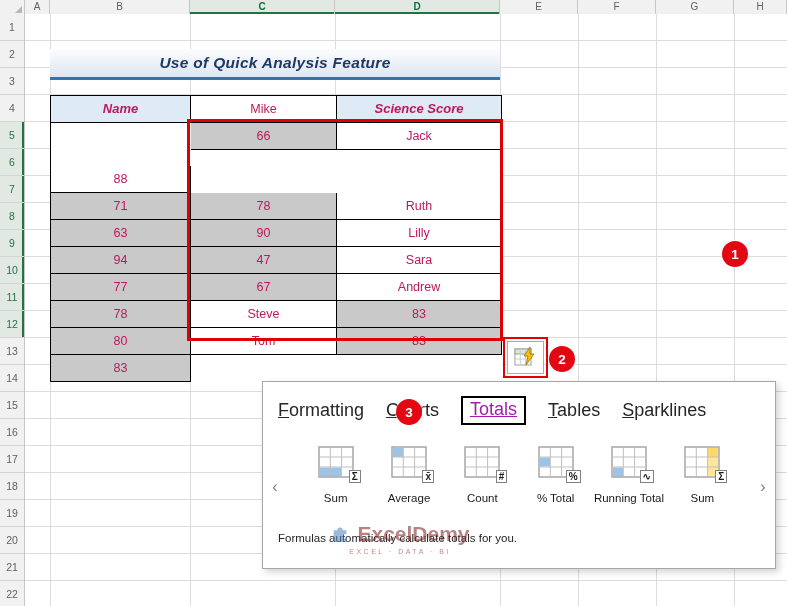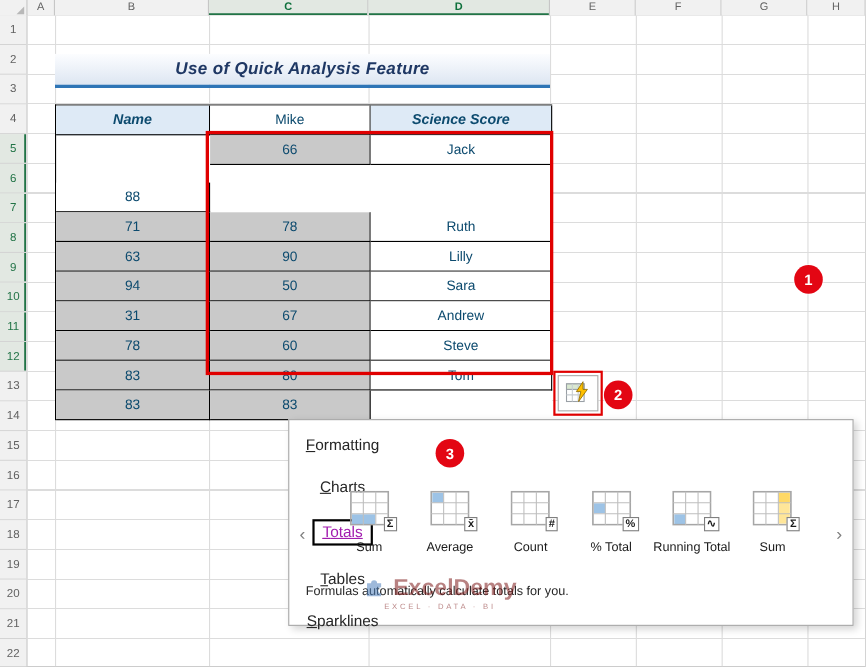--- a/index.html
+++ b/index.html
@@ -17,37 +17,37 @@
   .rn.sel { color: #217346; background: #E2E8E2; box-shadow: inset -2px 0 0 #217346; }
 
   .hgrid { position: absolute; left: 25px; top: 14px; right: 0; bottom: 0; background-image: repeating-linear-gradient(to bottom, transparent 0px 26px, #DCDCDC 26px 27px); z-index: 0; }
   .vline { position: absolute; top: 14px; bottom: 0; width: 1px; background: #DCDCDC; z-index: 0; }
 
   
   .title-box { position: absolute; left: 50px; top: 49px; width: 450px; height: 31px; z-index: 2; background: linear-gradient(#FCFDFF, #DDE6F2); border-bottom: 3px solid #2E75B6; display: flex; align-items: center; justify-content: center; font-style: italic; font-weight: bold; font-size: 15.5px; color: #1F3864; letter-spacing: .3px; }
 
   
   .score-table { position: absolute; left: 50px; top: 95px; display: grid; grid-template-columns: 140px 146px 165px; border-top: 1px solid #000; border-left: 1px solid #000; z-index: 2; background: #fff; }
-  .cell { border-right: 1px solid #000; border-bottom: 1px solid #000; height: 27px; line-height: 26px; text-align: center; font-size: 12.5px; color: #0c4a6e; background: #fff; }
+  .cell { border-right: 1px solid #000; border-bottom: 1px solid #000; height: 27px; line-height: 26px; text-align: center; font-size: 12.5px; color: #be185d; background: #fff; }
   .cell.th { background: #DEEAF6; font-weight: bold; font-style: italic; font-size: 13px; }
   .cell.score { background: #C9C9C9; }
   .cell.active { background: #fff; margin-top: 43px; }
 
   .range-border { position: absolute; left: 187px; top: 119px; width: 316px; height: 222px; border: 3px solid #E00000; z-index: 3; }
 
   
   .badge { position: absolute; width: 26px; height: 26px; border-radius: 50%; background: #E30613; color: #fff; font-weight: bold; font-size: 13.5px; display: flex; align-items: center; justify-content: center; z-index: 15; box-shadow: 0 0 0 1px rgba(255,255,255,.5); }
 
   
   .qa-red-box { position: absolute; left: 503px; top: 337px; width: 45px; height: 41px; border: 2px solid #E00000; z-index: 4; }
   .qa-btn { position: absolute; left: 507px; top: 341px; width: 37px; height: 33px; background: #fff; border: 1px solid #ABABAB; z-index: 4; display: flex; align-items: center; justify-content: center; cursor: pointer; }
 
   
   .qa-panel { position: absolute; left: 262px; top: 381px; width: 514px; height: 188px; background: #fff; border: 1px solid #A6A6A6; box-shadow: 3px 3px 7px rgba(0,0,0,.18); z-index: 5; }
-  .tabs { position: absolute; left: 15px; top: 14px; display: flex; align-items: center; gap: 22px; font-size: 14px; color: #262626; flex-direction: column; }
+  .tabs { position: absolute; left: 15px; top: 14px; display: flex; align-items: center; gap: 22px; font-size: 18px; color: #262626; }
   .tab { cursor: pointer; white-space: nowrap; }
   .tab .accel { text-decoration: underline; }
   .tab.selected { color: #a21caf; text-decoration: underline; border: 2px solid #000000; padding: 1px 7px 3px 7px; }
   .items { position: absolute; left: 36px; right: 36px; top: 64px; display: flex; justify-content: space-between; }
   .item { width: 78px; display: flex; flex-direction: column; align-items: center; text-align: center; cursor: pointer; }
   .ticon { position: relative; width: 36px; height: 32px; }
   .sym { position: absolute; right: -7px; bottom: -5px; background: #fff; border: 1px solid #7F7F7F; font-size: 10px; font-weight: bold; line-height: 11px; padding: 0 2px; color: #1a1a1a; }
   .tlabel { margin-top: 13px; font-size: 11.5px; color: #1a1a1a; line-height: 1.25; }
   .nav { position: absolute; top: 96px; font-size: 16px; color: #808080; width: 14px; text-align: center; cursor: pointer; z-index: 6; }
   .nav-left { left: 5px; }
@@ -124,29 +124,28 @@
     <div class="cell">Jack</div>
     <div class="cell score">71</div>
     <div class="cell score">78</div>
 
     <div class="cell">Ruth</div>
     <div class="cell score">63</div>
     <div class="cell score">90</div>
 
     <div class="cell">Lilly</div>
     <div class="cell score">94</div>
-    <div class="cell score">50</div>
+    <div class="cell score">47</div>
 
     <div class="cell">Sara</div>
-    <div class="cell score">31</div>
+    <div class="cell score">77</div>
     <div class="cell score">67</div>
 
     <div class="cell">Andrew</div>
     <div class="cell score">78</div>
-    <div class="cell score">60</div>
 
     <div class="cell">Steve</div>
     <div class="cell score">83</div>
     <div class="cell score">80</div>
 
     <div class="cell">Tom</div>
     <div class="cell score">83</div>
     <div class="cell score">83</div>
   </div>
 

